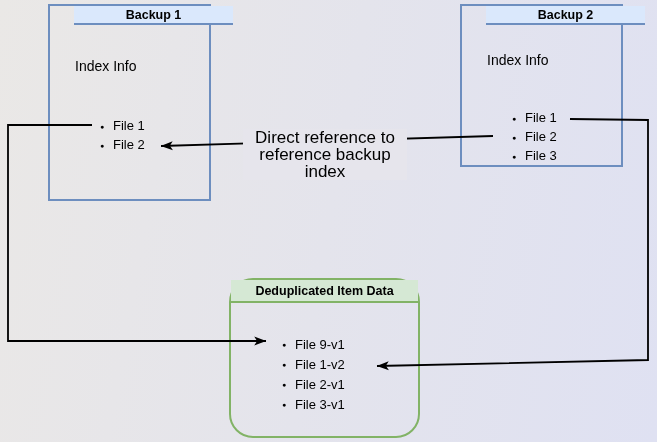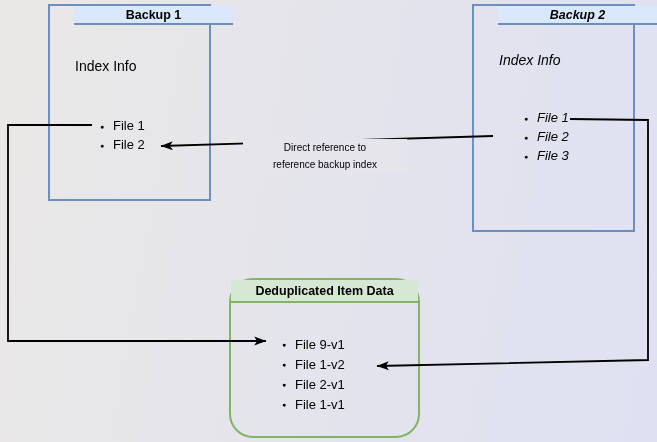--- a/index.html
+++ b/index.html
@@ -23,56 +23,56 @@
   ul.filelist li { position:relative; padding-left:20px; font-size:13px; white-space:nowrap; }
   .lh19 li { line-height:19px; }
   .lh20 li { line-height:20px; font-size:13.5px; }
   ul.filelist li::before {
     content:"●"; position:absolute; left:7px; top:50%; transform:translateY(-50%); font-size:7px;
   }
   svg.connectors { position:absolute; left:0; top:0; z-index:2; pointer-events:none; }
   svg.connectors path.wire { fill:none; stroke:var(--arrow-color,#000); stroke-width:1.8px; }
   svg.connectors .head { fill:var(--arrow-color,#000); }
   .ref-label {
-    position:absolute; left:243px; top:139px; width:164px; z-index:3;
+    position:absolute; left:243px; top:129px; width:164px; z-index:3;
     background:var(--label-bg,#e6e5ec); text-align:center;
-    font-size:10px; line-height:17px;
+    font-size:17px; line-height:17px;
   }
 </style>
 </head>
 <body>
 
 <div class="canvas">
 
   <div class="box blue" style="left:48px; top:4px; width:163px; height:197px;">
     <div class="box-header">Backup 1</div>
     <div class="box-subtitle" style="left:25px; top:52px;">Index Info</div>
     <ul class="filelist lh19" style="left:43px; top:110px;">
       <li>File 1</li>
       <li>File 2</li>
     </ul>
   </div>
 
-  <div class="box blue" style="left:472px; top:4px; width:163px; height:228px;font-style:italic;">
+  <div class="box blue" style="left:460px; top:4px; width:163px; height:163px;">
     <div class="box-header">Backup 2</div>
     <div class="box-subtitle" style="left:25px; top:46px;">Index Info</div>
     <ul class="filelist lh19" style="left:43px; top:102px;">
       <li>File 1</li>
       <li>File 2</li>
       <li>File 3</li>
     </ul>
   </div>
 
   <div class="box green" style="left:229px; top:278px; width:191px; height:160px;">
     <div class="box-header">Deduplicated Item Data</div>
     <ul class="filelist lh20" style="left:44px; top:55px;">
       <li>File 9-v1</li>
       <li>File 1-v2</li>
       <li>File 2-v1</li>
-      <li>File 1-v1</li>
+      <li>File 3-v1</li>
     </ul>
   </div>
 
   <svg class="connectors" width="657" height="442" viewBox="0 0 657 442" aria-hidden="true">
     <defs>
       <marker id="arrowhead" viewBox="0 0 13 10" refX="12.3" refY="5" markerWidth="13" markerHeight="10" markerUnits="userSpaceOnUse" orient="auto">
         <path class="head" d="M0.5,0.5 L12.5,5 L0.5,9.5 L3.4,5 Z"></path>
       </marker>
     </defs>
     <path class="wire" d="M 92 125 L 8 125 L 8 341 L 266 341" marker-end="url(#arrowhead)"></path>

